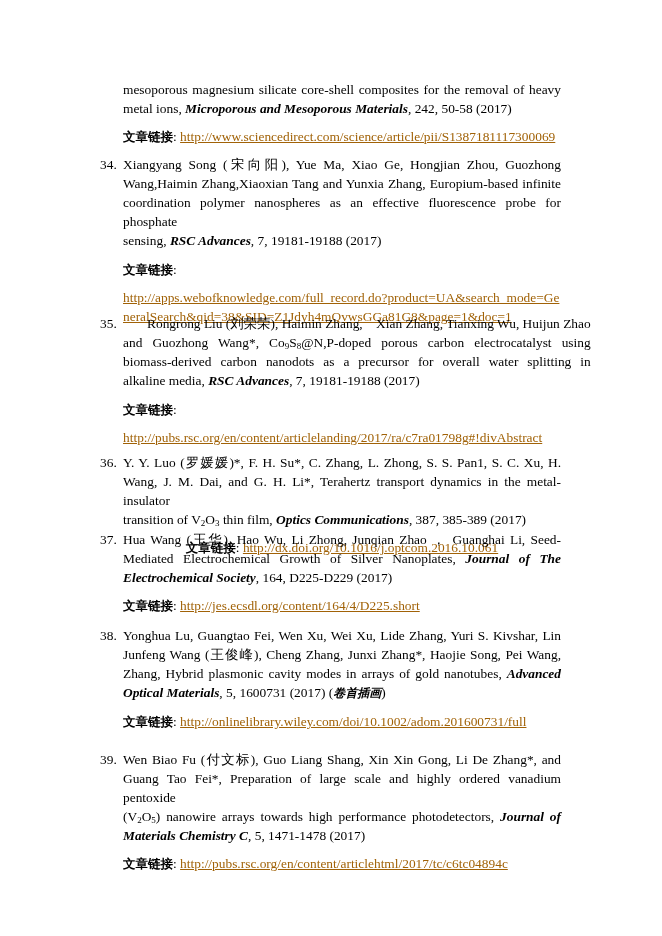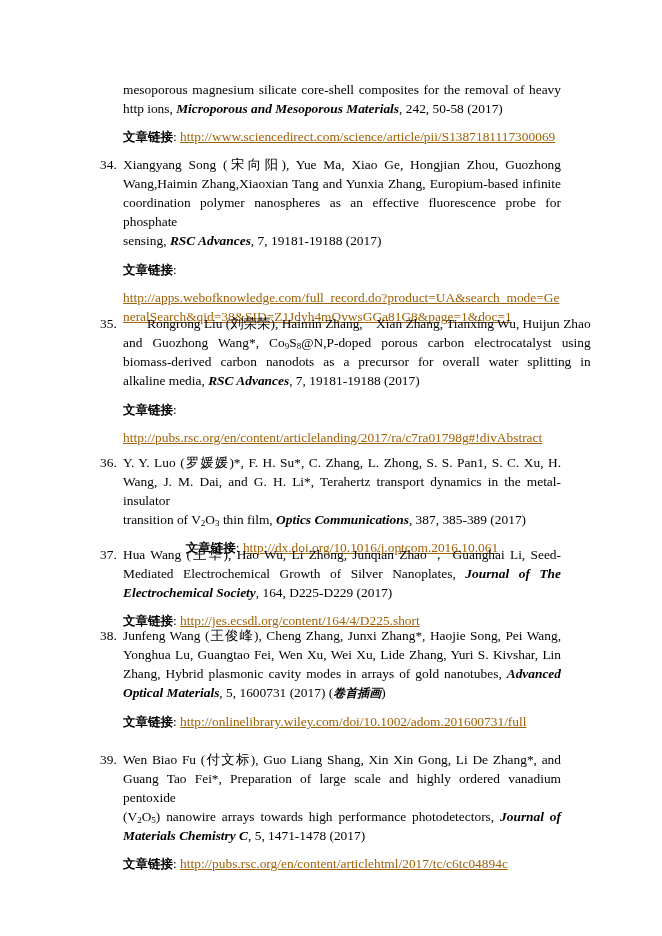--- a/index.html
+++ b/index.html
@@ -27,21 +27,21 @@
 </head>
 <body>
 
 <div class="page">
 
   <div class="block" style="top:80px;">
     <div class="entry">
       <div class="num"></div>
       <div class="body-text">
         <span class="jl">mesoporous magnesium silicate core-shell composites for the removal of heavy</span>
-        <span class="line"><span>http ions, </span><span class="ital-bold">Microporous and Mesoporous Materials</span><span>, 242, 50-58 (2017)</span></span>
+        <span class="line"><span>metal ions, </span><span class="ital-bold">Microporous and Mesoporous Materials</span><span>, 242, 50-58 (2017)</span></span>
       </div>
     </div>
     <div class="link-row" style="margin-top:9px;">
       <span class="label">文章链接</span><span>: </span><a class="url">http://www.sciencedirect.com/science/article/pii/S1387181117300069</a>
     </div>
   </div>
 
   <div class="block" style="top:155px;">
     <div class="entry">
       <div class="num">34.</div>
@@ -86,40 +86,40 @@
         <span class="jl">Y. Y. Luo (罗媛媛)*, F. H. Su*, C. Zhang, L. Zhong, S. S. Pan1, S. C. Xu, H.</span>
         <span class="jl">Wang, J. M. Dai, and G. H. Li*, Terahertz transport dynamics in the metal-insulator</span>
         <span class="line"><span>transition of V</span><sub>2</sub><span>O</span><sub>3</sub><span> thin film, </span><span class="ital-bold">Optics Communications</span><span>, 387, 385-389 (2017)</span></span>
       </div>
     </div>
     <div class="link-row" style="margin-top:9px;text-align:center;">
       <span class="label">文章链接</span><span>: </span><a class="url">http://dx.doi.org/10.1016/j.optcom.2016.10.061</a>
     </div>
   </div>
 
-  <div class="block" style="top:545px;">
+  <div class="block" style="top:530px;">
     <div class="entry">
       <div class="num">37.</div>
       <div class="body-text">
         <span class="jl">Hua Wang (王华), Hao Wu, Li Zhong, Junqian Zhao ， Guanghai Li, Seed-</span>
         <span class="jl"><span>Mediated Electrochemical Growth of Silver Nanoplates, </span><span class="ital-bold">Journal of The</span></span>
         <span class="line"><span class="ital-bold">Electrochemical Society</span><span>, 164, D225-D229 (2017)</span></span>
       </div>
     </div>
     <div class="link-row" style="margin-top:9px;">
       <span class="label">文章链接</span><span>: </span><a class="url">http://jes.ecsdl.org/content/164/4/D225.short</a>
     </div>
   </div>
 
   <div class="block" style="top:626px;">
     <div class="entry">
       <div class="num">38.</div>
       <div class="body-text">
+        <span class="jl">Yonghua Lu, Guangtao Fei, Wen Xu, Wei Xu, Lide Zhang, Yuri S. Kivshar, Lin</span>
         <span class="jl">Junfeng Wang (王俊峰), Cheng Zhang, Junxi Zhang*, Haojie Song, Pei Wang,</span>
-        <span class="jl">Yonghua Lu, Guangtao Fei, Wen Xu, Wei Xu, Lide Zhang, Yuri S. Kivshar, Lin</span>
         <span class="jl"><span>Zhang, Hybrid plasmonic cavity modes in arrays of gold nanotubes, </span><span class="ital-bold">Advanced</span></span>
         <span class="line"><span class="ital-bold">Optical Materials</span><span>, 5, 1600731 (2017) (</span><span class="cjkb">卷首插画</span><span>)</span></span>
       </div>
     </div>
     <div class="link-row" style="margin-top:9px;">
       <span class="label">文章链接</span><span>: </span><a class="url">http://onlinelibrary.wiley.com/doi/10.1002/adom.201600731/full</a>
     </div>
   </div>
 
   <div class="block" style="top:750px;">

